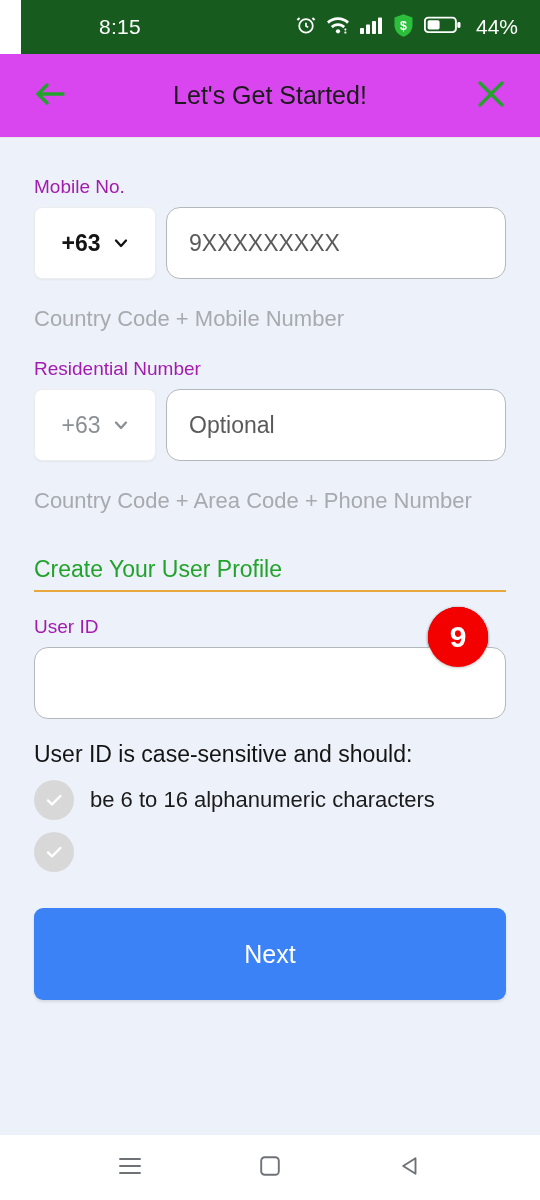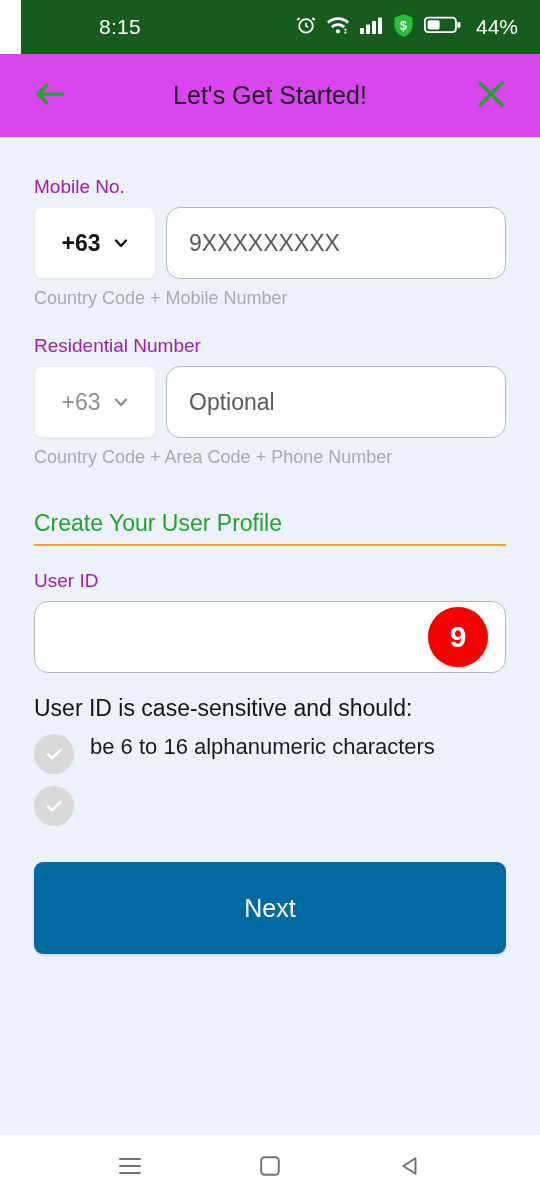--- a/index.html
+++ b/index.html
@@ -57,50 +57,50 @@
   .chev { width:16px; height:16px; }
 
   .inputbox {
     position:relative; flex:1; height:72px; background:#ffffff;
     border:1px solid #B5B8BB; border-radius:14px;
     display:flex; align-items:center; padding:0 22px;
     font-size:23px; color:#5A5A5A; cursor:text;
   }
   .inputbox.empty { color:transparent; }
 
-  .helper { font-size:18px; color:#A7AAAF; margin-top:9px; }
+  .helper { font-size:22px; color:#A7AAAF; margin-top:27px; }
 
   .badge {
     position:absolute; right:52px; top:50%; transform:translateY(-50%);
     width:60px; height:60px; border-radius:50%; background:#F30000;
     color:#ffffff; font-size:30px; font-weight:bold;
     display:flex; align-items:center; justify-content:center;
     box-shadow:0 1px 3px rgba(0,0,0,0.25);
   }
 
   .sec2 { margin-top:26px; }
   .sec3 { margin-top:28px; }
 
   .profile-head { margin-top:42px; }
   .profile-title { font-size:23px; color:#22A32B; padding-bottom:7px; }
   .profile-rule { height:2px; background:#E9A83C; }
 
   .sec4 { margin-top:24px; }
 
   .rules { margin-top:22px; }
   .rules-title { font-size:23px; color:#141414; }
-  .rule-item { display:flex; align-items:flex-start; gap:16px; margin-top:12px; }
+  .rule-item { display:flex; align-items:center; gap:16px; margin-top:12px; }
   .tick {
     width:40px; height:40px; border-radius:50%; background:#D8D8D8;
     display:flex; align-items:center; justify-content:center; flex-shrink:0;
   }
   .rule-text { font-size:22px; color:#1b1b1b; }
 
   .next-btn {
-    margin-top:36px; height:92px; background:#0369a1; border-radius:9px;
+    margin-top:36px; height:92px; background:#3b82f6; border-radius:9px;
     display:flex; align-items:center; justify-content:center;
     color:#ffffff; font-size:25px; cursor:pointer;
     box-shadow:0 2px 3px rgba(0,0,0,0.10);
   }
 
   
   .navbar {
     height:65px; background:#ffffff; flex-shrink:0;
     display:flex; align-items:center; justify-content:space-around;
     padding:0 60px;

